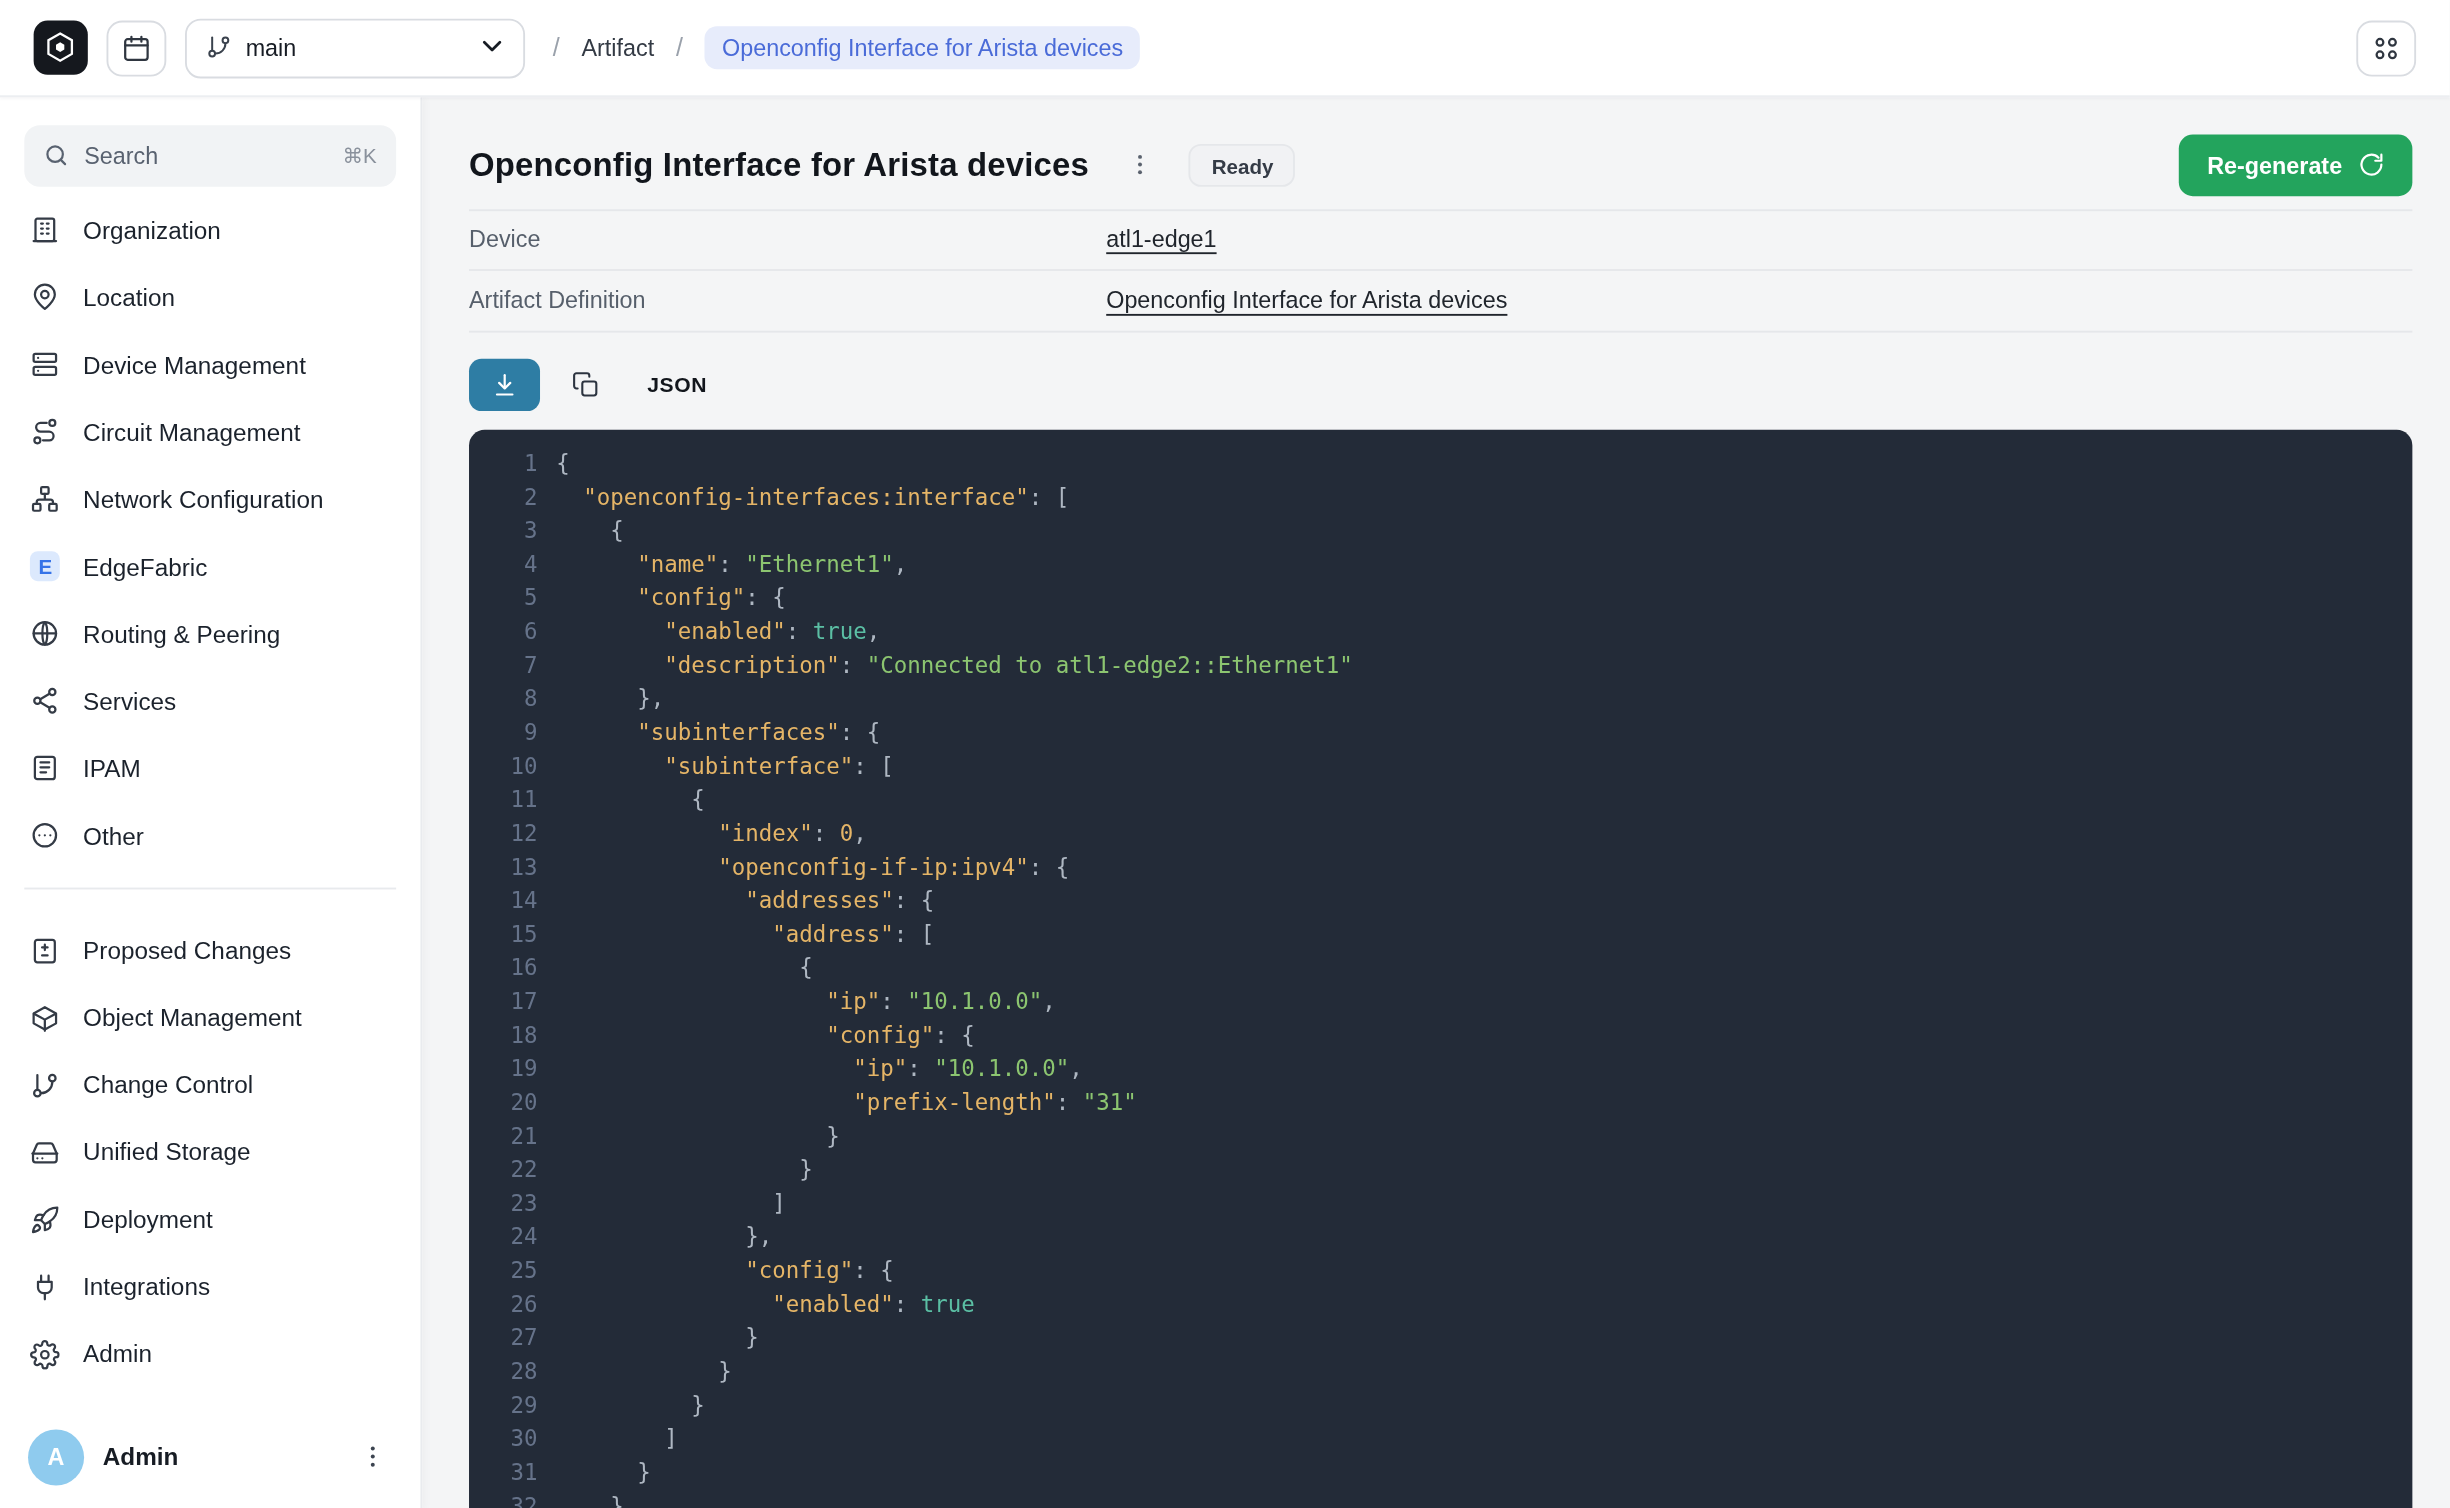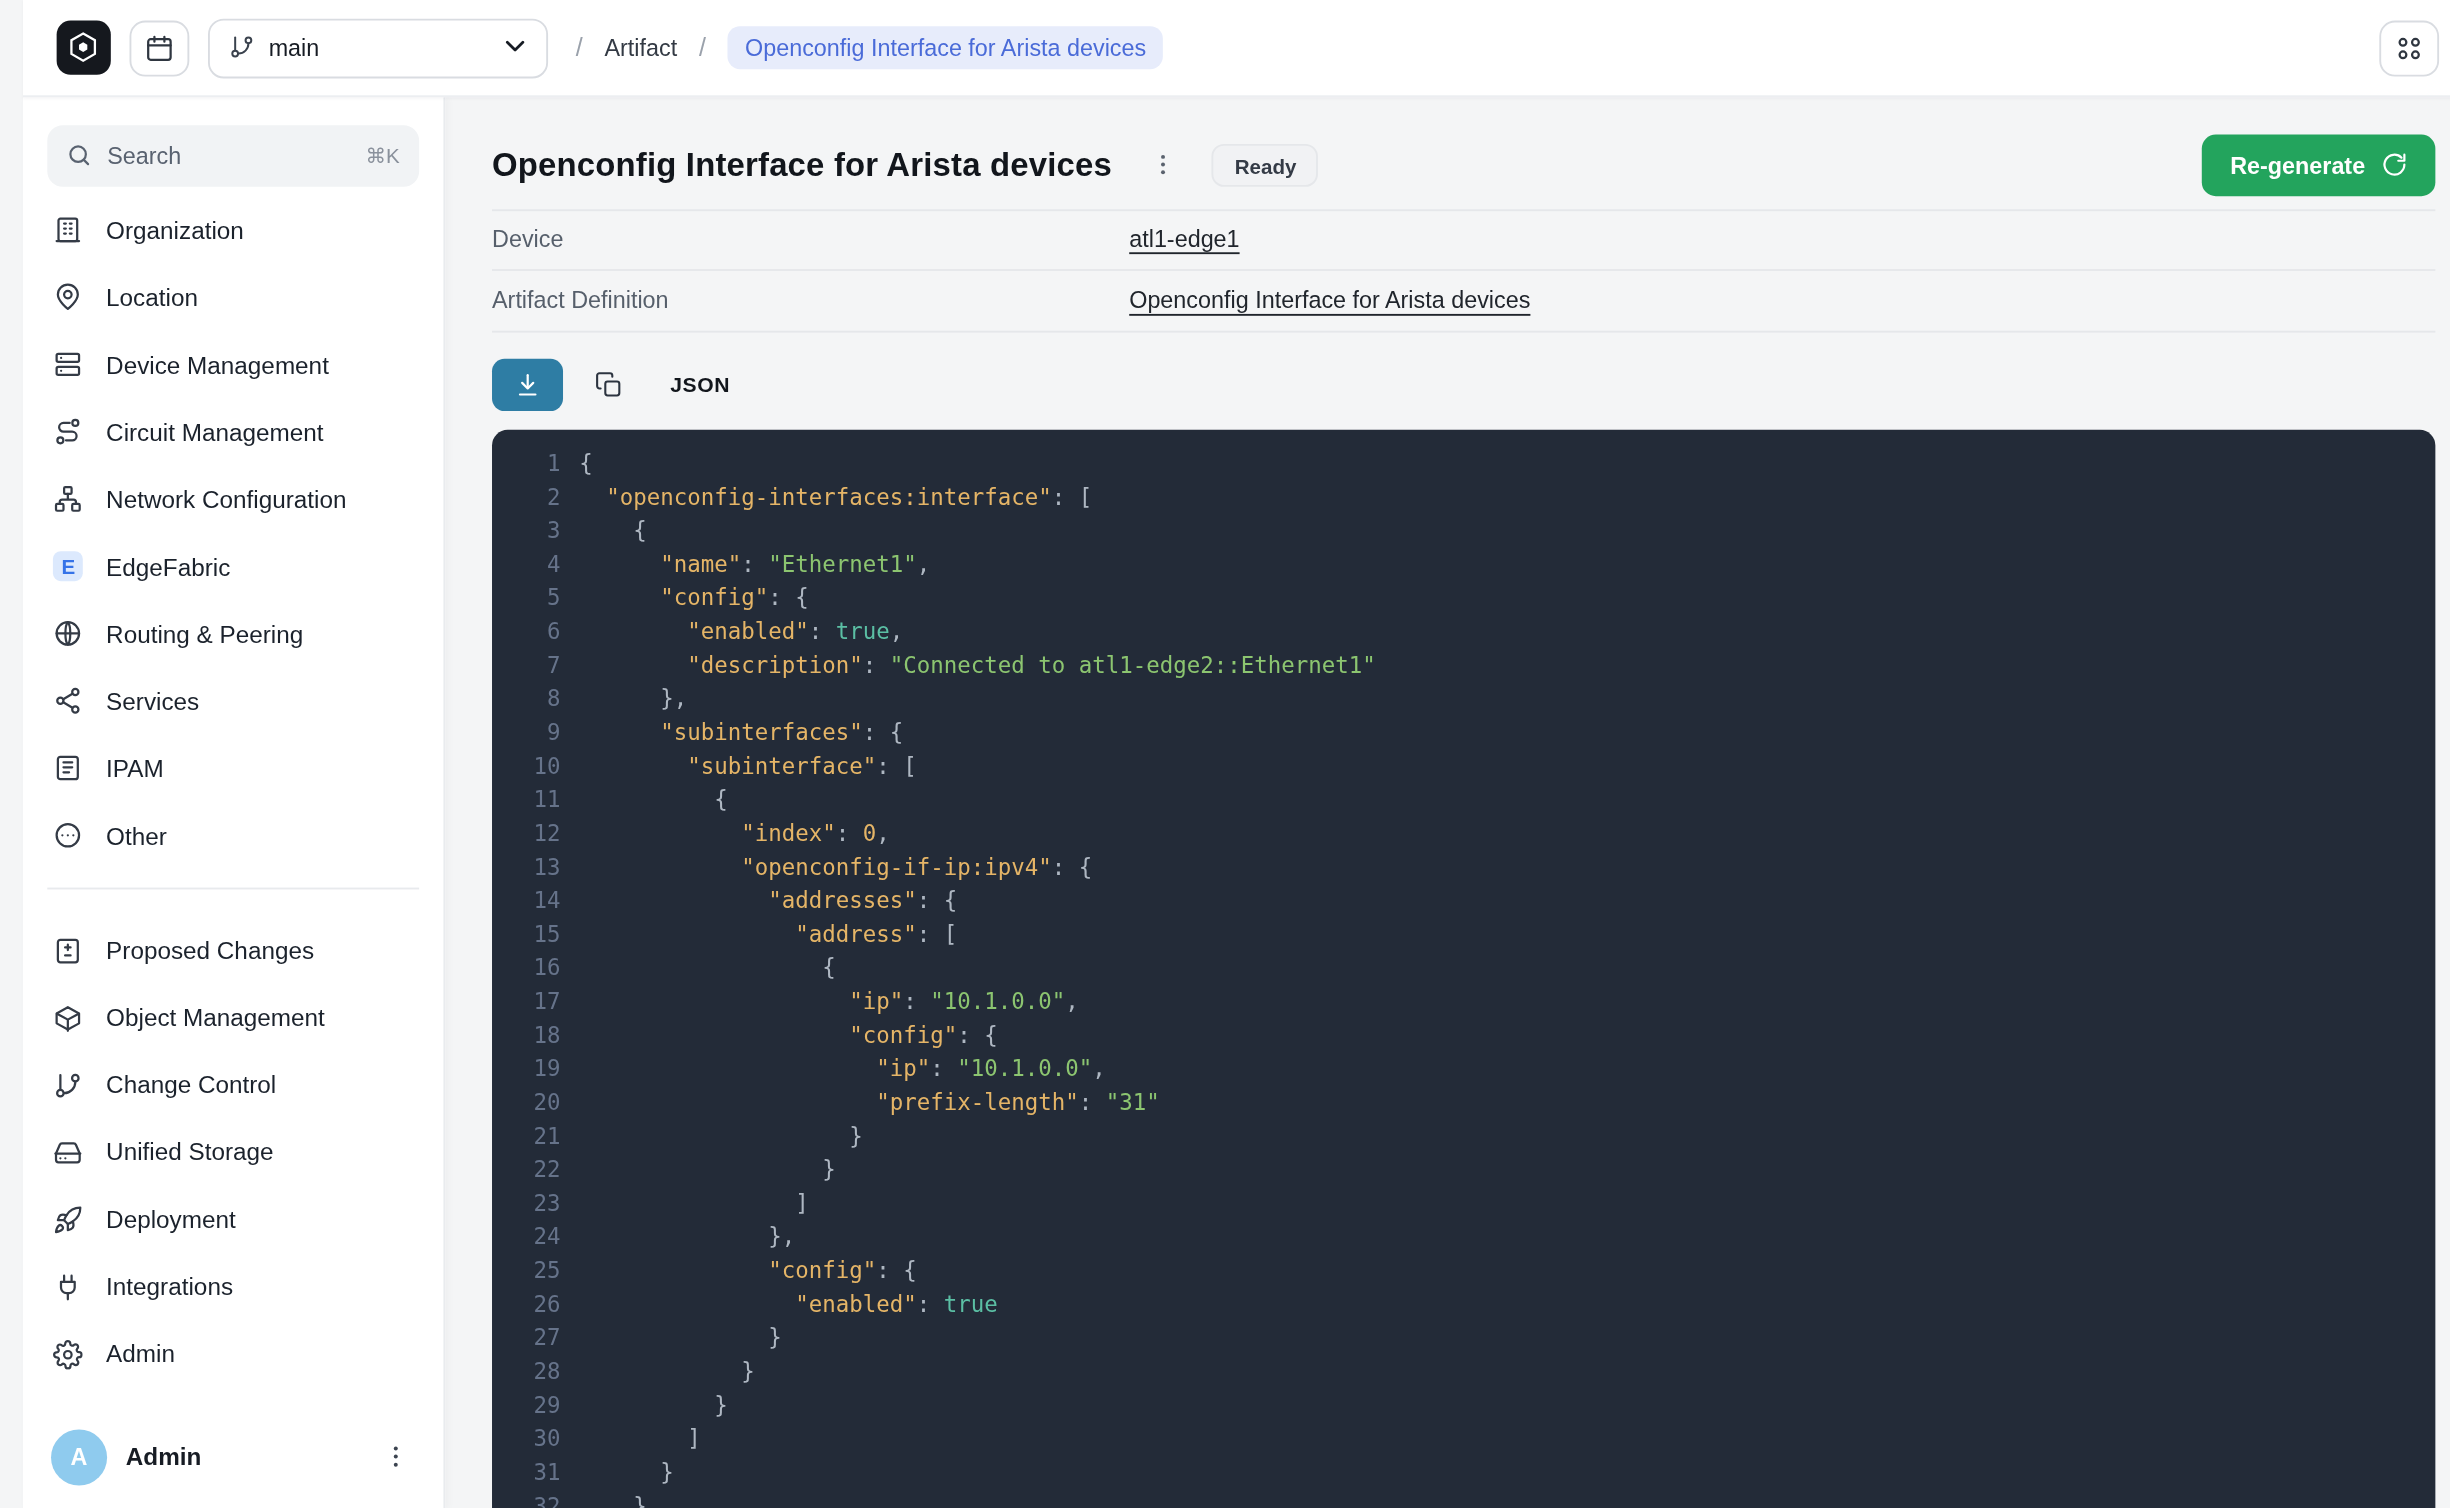--- a/index.html
+++ b/index.html
@@ -1,17 +1,17 @@
 <!DOCTYPE html>
 <html style="font-size:13.4px"><head>
 <meta charset="utf-8">
 <style>
   html,body{margin:0;padding:0;background:#f4f5f6;}
   *{box-sizing:border-box;}
-  #stage{width:2450px;height:1509px;overflow:hidden;position:relative;background:#f4f5f6;padding-left:23px;}
+  #stage{width:2450px;height:1509px;overflow:hidden;position:relative;background:#f4f5f6;}
   #app{width:1311px;height:808px;transform:scale(1.8686);transform-origin:0 0;
        font-family:"Liberation Sans","DejaVu Sans",sans-serif;color:#171c24;display:flex;flex-direction:column;}
 
   
   .topbar{height:52px;flex:0 0 52px;background:#fff;display:flex;align-items:center;padding:0 18.4px;
           border-bottom:0.8px solid #eceef1;box-shadow:0 0.8px 1.7px rgba(16,24,40,.04);position:relative;z-index:3;}
   .logo-btn{width:28.4px;height:28.4px;border-radius:7.5px;background:#15181e;display:flex;align-items:center;justify-content:center;flex:0 0 auto;}
   .logo-btn svg{width:18.4px;height:18.4px;}
   .iconbtn{height:30px;width:32px;border:0.8px solid #d9dce1;border-radius:8.4px;background:#fff;display:flex;align-items:center;justify-content:center;color:#2f3640;}
   .iconbtn svg{width:16px;height:16px;}

